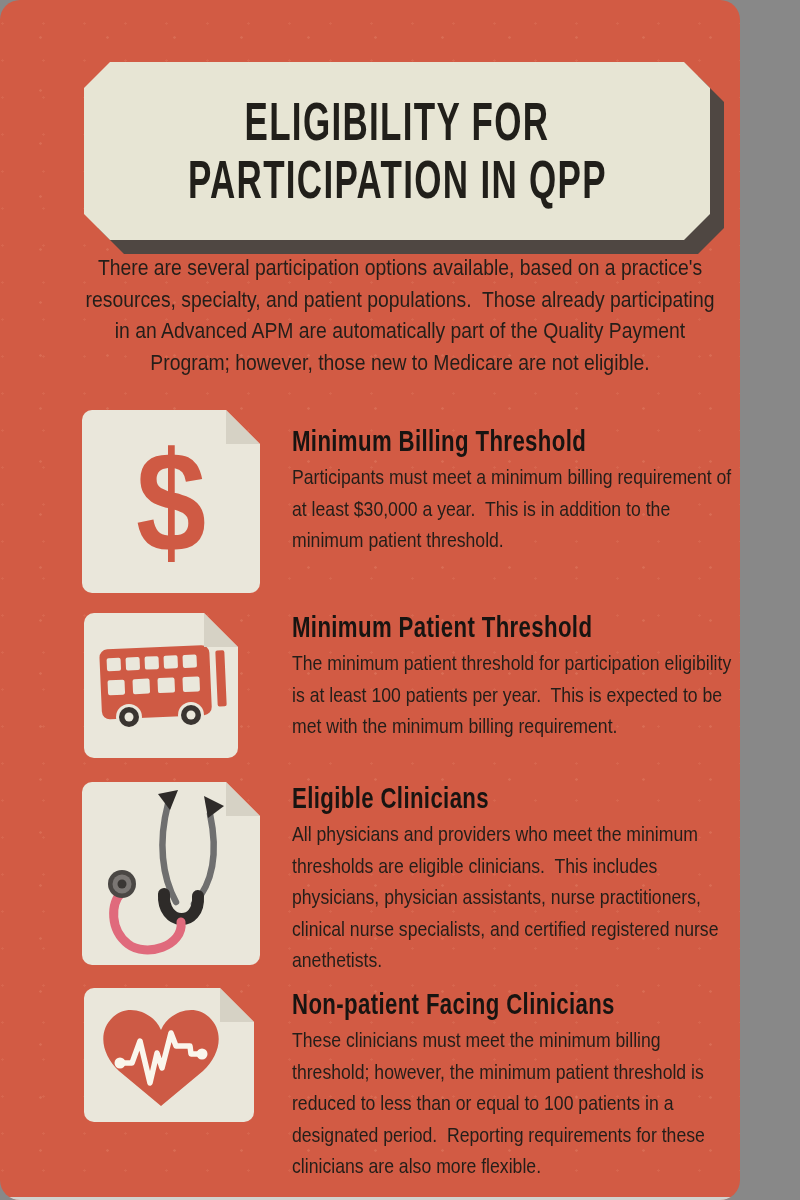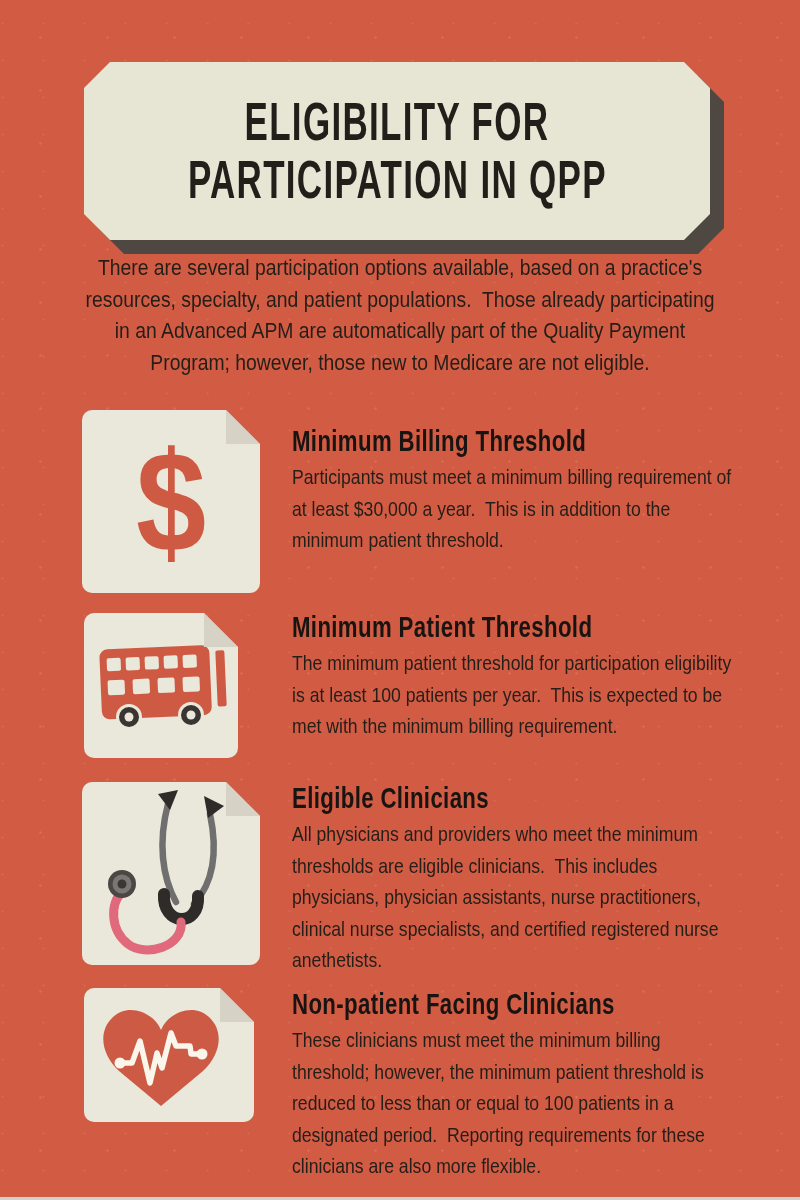--- a/index.html
+++ b/index.html
@@ -1,24 +1,25 @@
 <!DOCTYPE html>
 <html><head>
 <meta charset="utf-8">
 <style>
   html,body{margin:0;padding:0;background:#888;}
   #canvas{
-    position:relative;width:800px;height:1200px;overflow:hidden;
+    position:relative;width:740px;height:1200px;overflow:hidden;
     background-color:#d25b44;
     background-image:
       radial-gradient(rgba(255,195,165,.16) 1.2px, transparent 1.7px),
       radial-gradient(rgba(255,195,165,.10) 1px, transparent 1.5px);
     background-size:67px 53px,41px 37px;
     background-position:7px 11px,23px 5px;
     font-family:"Liberation Sans",sans-serif;
+    border-radius:20px;
   }
   .abs{position:absolute;}
   
   .octa{clip-path:polygon(26px 0,calc(100% - 26px) 0,100% 26px,100% calc(100% - 26px),calc(100% - 26px) 100%,26px 100%,0 calc(100% - 26px),0 26px);}
   .title-shadow{left:98px;top:76px;width:626px;height:178px;background:#4f4742;}
   .title-box{left:84px;top:62px;width:626px;height:178px;background:#e7e5d4;
     display:flex;flex-direction:column;align-items:center;justify-content:center;}
   .title-line{font-weight:bold;font-size:53px;line-height:58px;color:#211f1a;
     letter-spacing:2px;white-space:nowrap;transform:scaleX(.66);transform-origin:50% 50%;}
   

